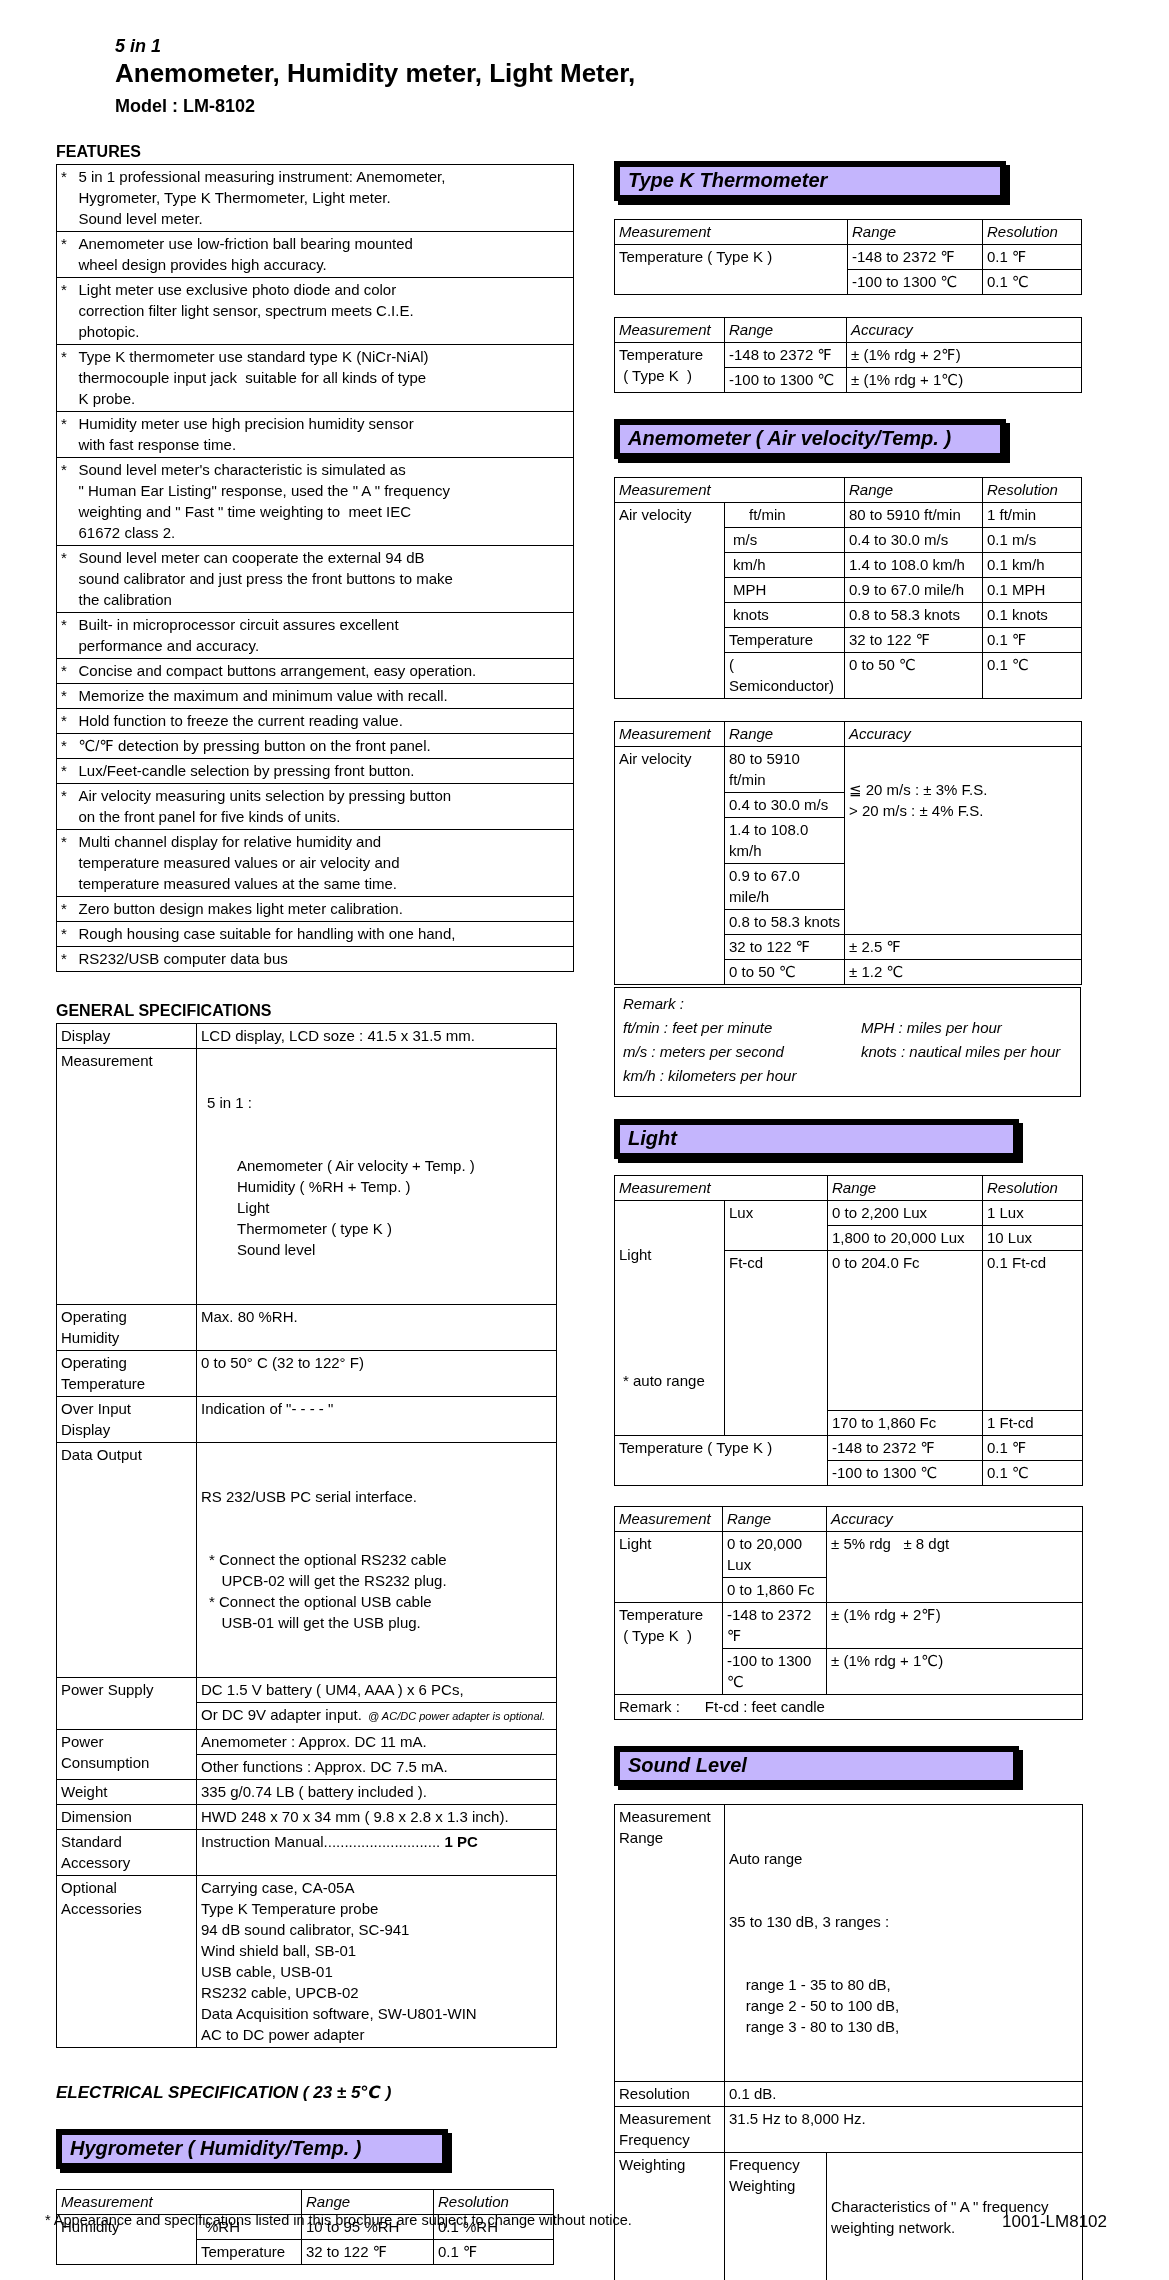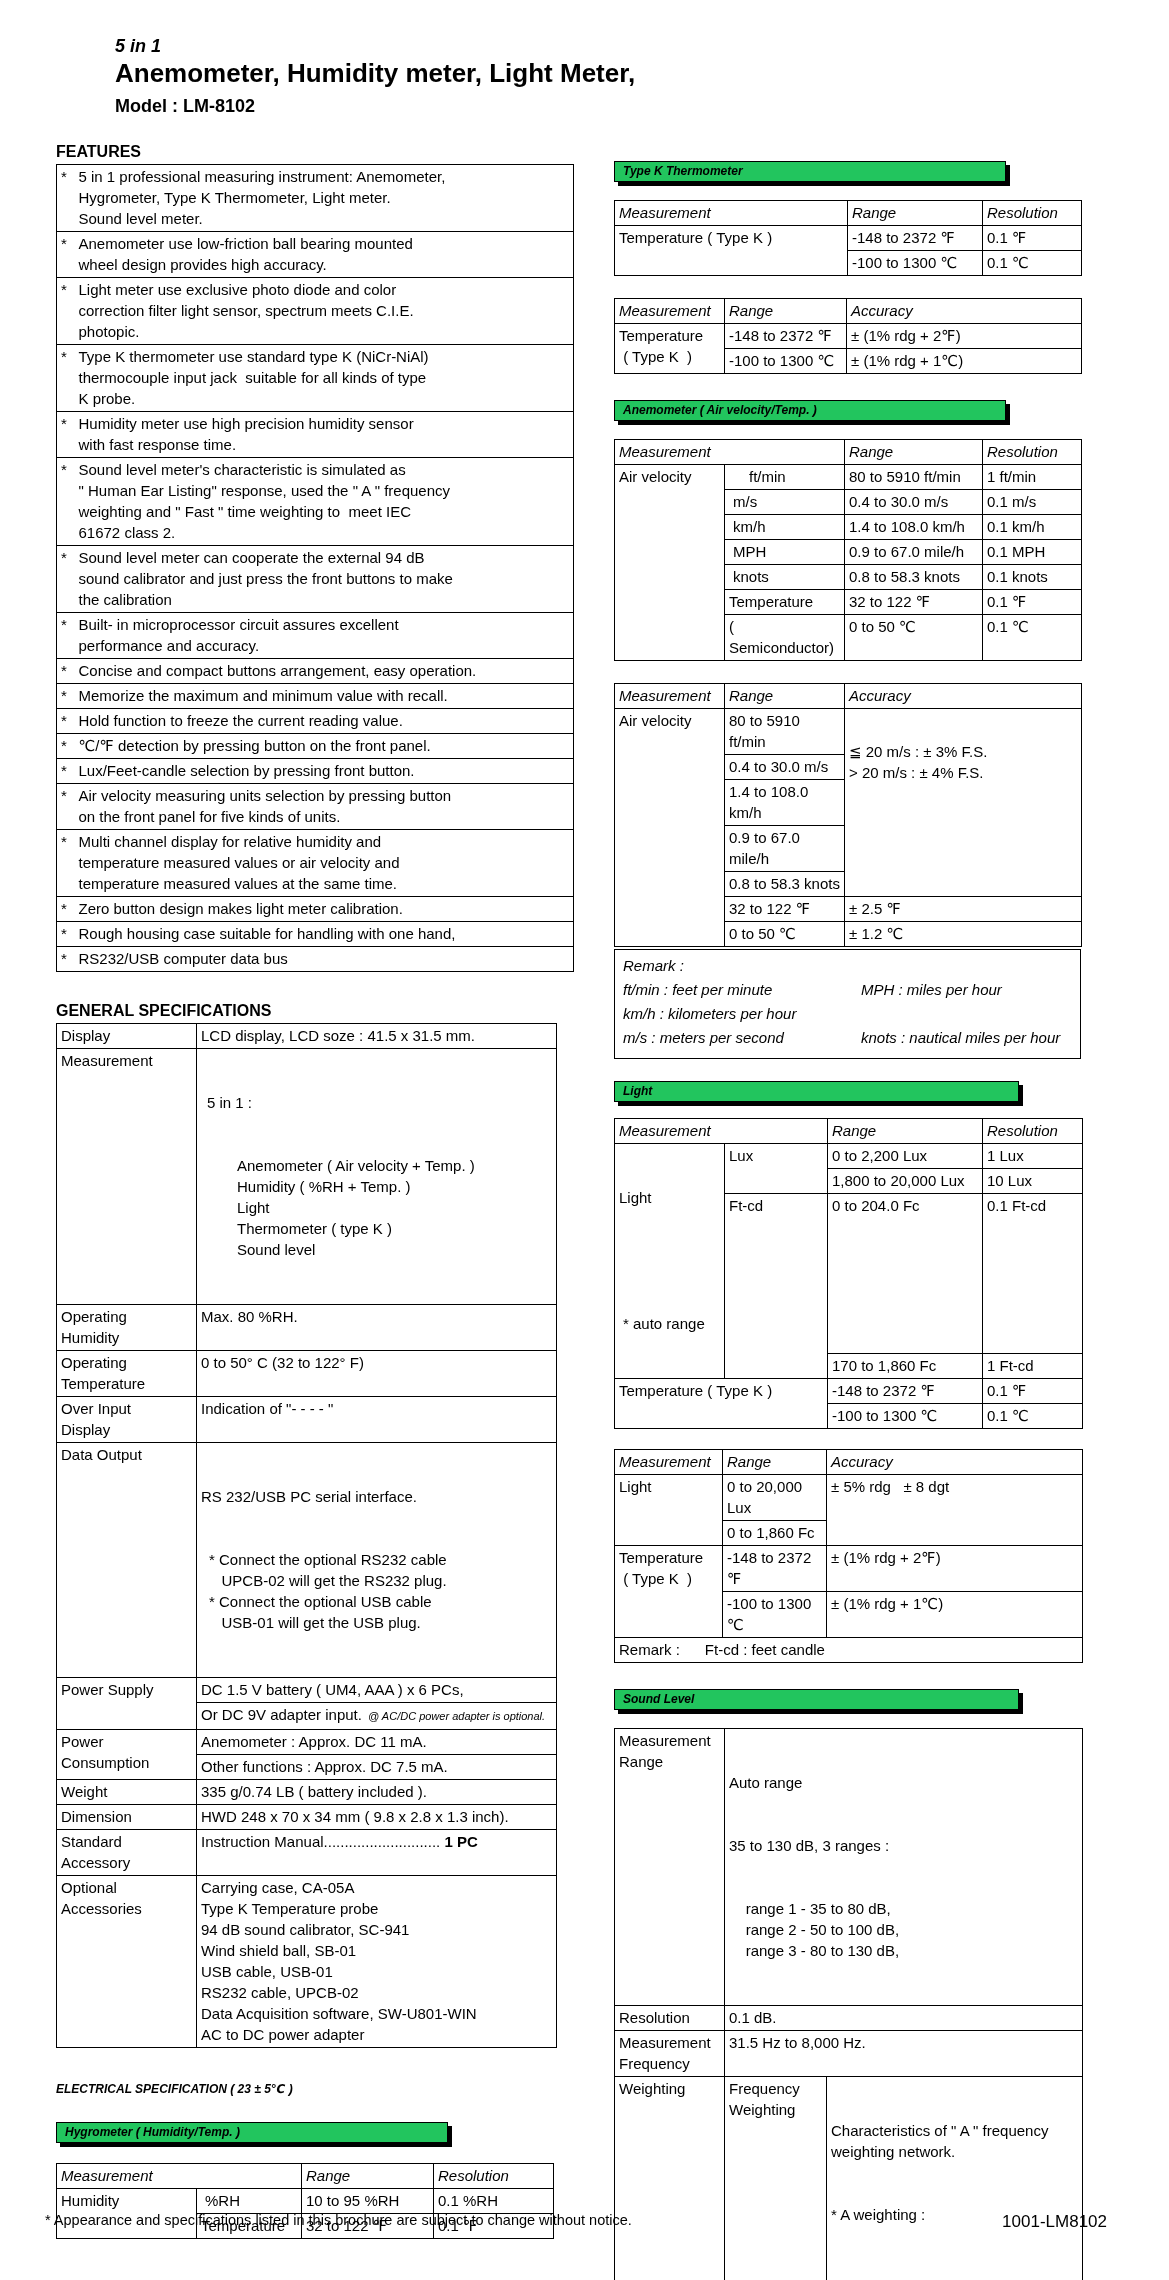--- a/index.html
+++ b/index.html
@@ -6,23 +6,23 @@
   .page{position:relative;width:1169px;height:2280px;background:#fff;color:#000;
         font-family:"Liberation Sans","DejaVu Sans",sans-serif;overflow:hidden;}
   .hdr-block{padding:34px 0 0 115px;}
   .h-sub{font-size:18px;font-weight:bold;font-style:italic;line-height:24px;}
   .h-main{font-size:26px;font-weight:bold;line-height:31px;}
   .h-model{font-size:18px;font-weight:bold;line-height:30px;margin-top:2px;}
   .cols{display:flex;padding-left:42px;margin-top:22px;align-items:flex-start;}
   .col-left{width:558px;flex:none;padding-left:14px;}
   .col-right{width:500px;flex:none;padding-top:18px;}
   .sec-title{font-size:16px;font-weight:bold;line-height:18px;}
-  .elec-title{font-size:12px;font-weight:bold;font-style:italic;}
-  .secbox{border:1px solid #000000;box-shadow:4px 4px 0 #000;background:#22c55e;box-sizing:border-box;
-          font-weight:bold;font-style:italic;font-size:12px;padding:2px 8px 3px 8px;width:392px;}
+  .elec-title{font-size:17px;font-weight:bold;font-style:italic;}
+  .secbox{border:6px solid #000000;box-shadow:4px 4px 0 #000;background:#c4b5fd;box-sizing:border-box;
+          font-weight:bold;font-style:italic;font-size:20px;padding:2px 8px 3px 8px;width:392px;}
   .w405{width:405px;}
   .tbl{border-collapse:collapse;table-layout:fixed;background:#fff;}
   .tbl td{border:1px solid #000;padding:1px 4px 2px 4px;vertical-align:top;
           font-size:15px;line-height:21px;white-space:pre-wrap;overflow:hidden;word-wrap:break-word;}
   .hdr-row td{font-style:italic;}
   .i{}
   .small{font-size:12px;}
   .tiny{font-size:11px;font-style:italic;}
   .b{font-weight:bold;}
   .ind2{padding-left:36px;}
@@ -428,25 +428,25 @@
         </tbody>
       </table>
 
       <div class="remarkbox">
         <div>Remark :</div>
         <div class="remark-row">
           <span class="l">ft/min :  feet per minute</span>
           <span>MPH : miles per hour</span>
         </div>
         <div class="remark-row">
-          <span class="l">km/h :  kilometers per hour</span>
+          <span class="l">m/s :  meters per second</span>
+          <span>knots : nautical miles per hour</span>
         </div>
         <div class="remark-row">
-          <span class="l">m/s :  meters per second</span>
-          <span>knots : nautical miles per hour</span>
+          <span class="l">km/h :  kilometers per hour</span>
         </div>
       </div>
 
       <div class="secbox w405 mt22">Light</div>
 
       <table class="tbl mt16" style="width:468px">
         <colgroup>
             <col style="width:110px">
             <col style="width:103px">
             <col style="width:155px">

